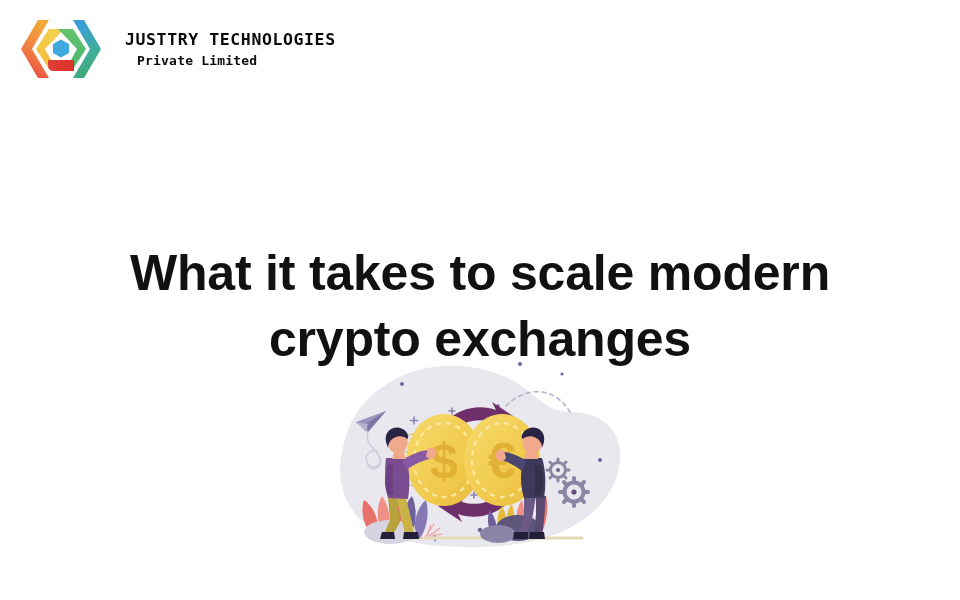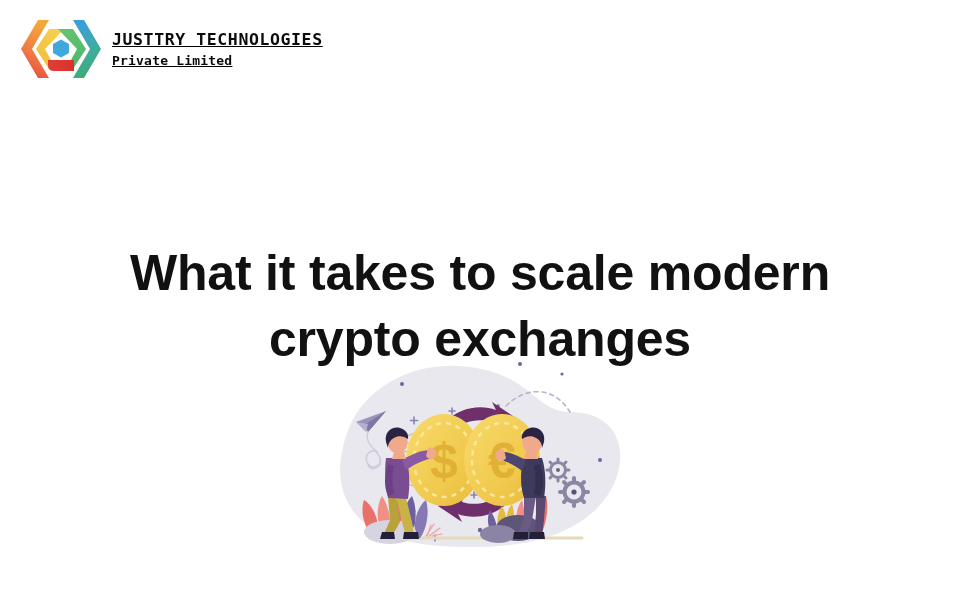--- a/index.html
+++ b/index.html
@@ -14,22 +14,21 @@
     overflow: hidden;
     position: relative;
   }
 
   
   .header {
     position: absolute;
     top: 18px;
     left: 18px;
     display: flex;
-    gap: 8px;
-    text-decoration: underline;
+    gap: 21px;
   }
   .logo-mark {
     width: 86px;
     height: 62px;
     flex: 0 0 auto;
     display: block;
   }
   .logo-text {
     display: flex;
     flex-direction: column;
@@ -47,20 +46,21 @@
   }
   .logo-sub {
     font-family: "DejaVu Sans Mono", monospace;
     font-size: 13px;
     font-weight: 700;
     letter-spacing: 0.2px;
     color: #0b0b0b;
     line-height: 1.2;
     margin-top: 3px;
     white-space: nowrap;
+    margin-left: 12px;
   }
 
   
   .headline {
     position: absolute;
     top: 206px;
     left: 50%;
     transform: translateX(-50%);
     width: 860px;
     text-align: center;

